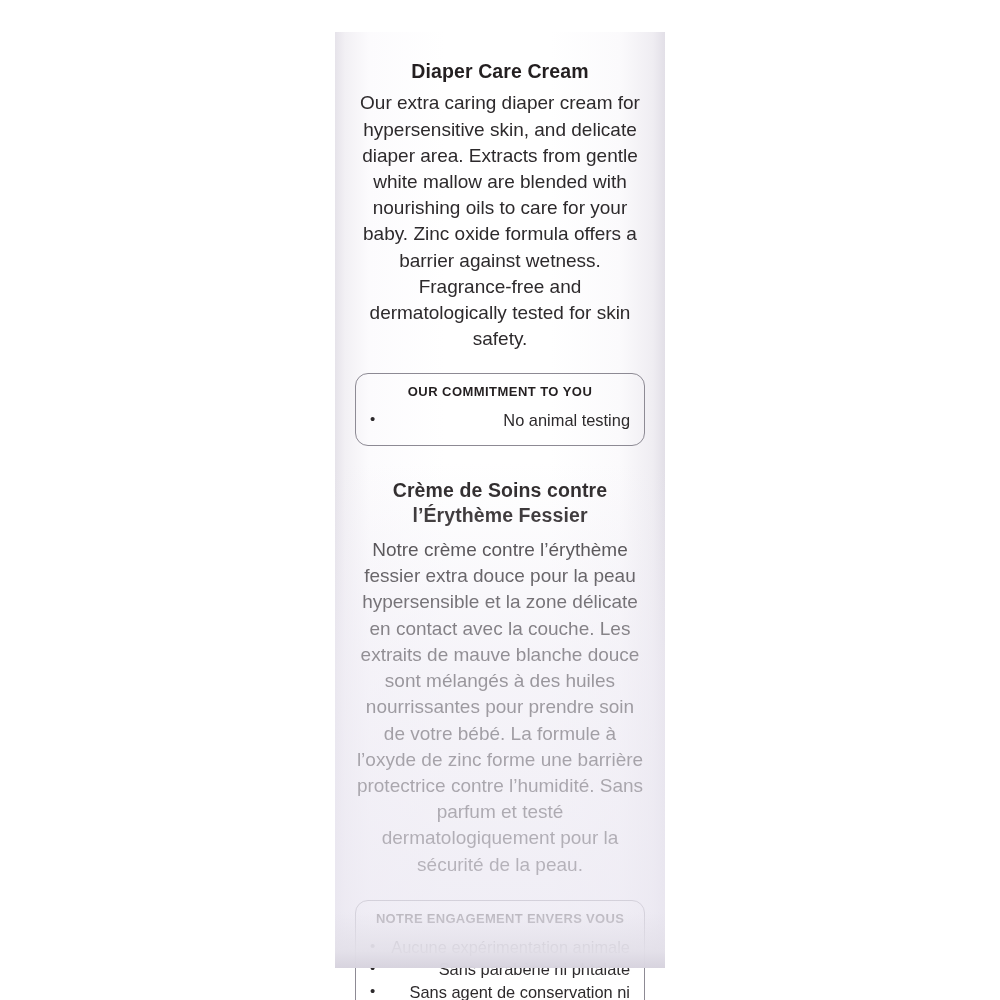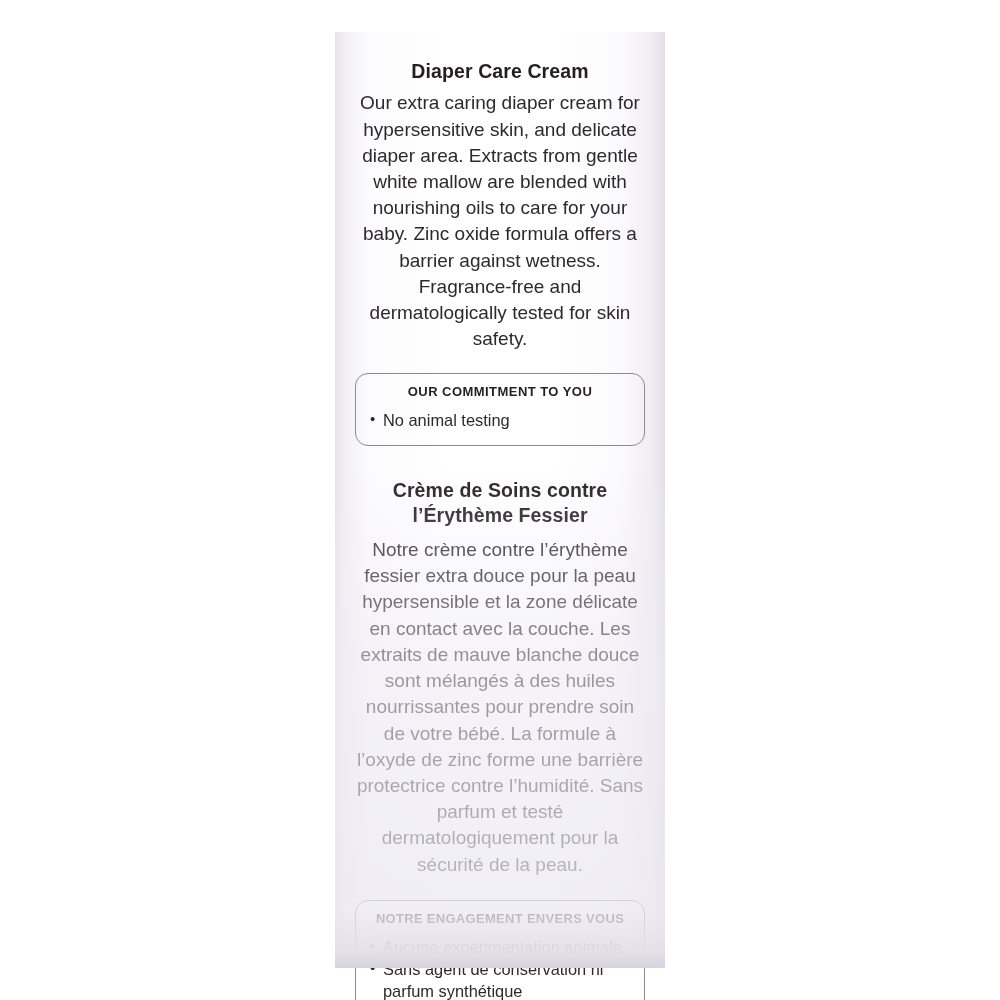--- a/index.html
+++ b/index.html
@@ -103,21 +103,21 @@
     letter-spacing: .45px;
     text-align: center;
     color: #231f20;
     margin-bottom: 11px;
   }
 
   .commit-list {
     list-style: none;
     margin: 0;
     padding: 0;
-    text-align: left;
+    text-align: right;
   }
 
   .commit-list li {
     font-size: 16.4px;
     line-height: 1.32;
     color: #2d2a2c;
     padding-left: 13px;
     position: relative;
     margin-bottom: 1px;
   }
@@ -162,20 +162,21 @@
       </div>
 
       <h1 class="title title-fr">Crème de Soins contre l’Érythème Fessier</h1>
 
       <p class="body-text body-fr">Notre crème contre l’érythème fessier extra douce pour la peau hypersensible et la zone délicate en contact avec la couche. Les extraits de mauve blanche douce sont mélangés à des huiles nourrissantes pour prendre soin de votre bébé. La formule à l’oxyde de zinc forme une barrière protectrice contre l’humidité. Sans parfum et testé dermatologiquement pour la sécurité de la peau.</p>
 
       <div class="commit-box commit-box-fr">
         <div class="commit-title commit-title-fr">NOTRE ENGAGEMENT ENVERS VOUS</div>
         <ul class="commit-list">
           <li>Aucune expérimentation animale</li>
+          <li>Sans parabène ni phtalate</li>
           <li>Sans agent de conservation ni parfum synthétique</li>
         </ul>
       </div>
 
     </div>
 
     <div class="carton-tint"></div>
     <div class="carton-bottom-shade"></div>
   </div>
 

